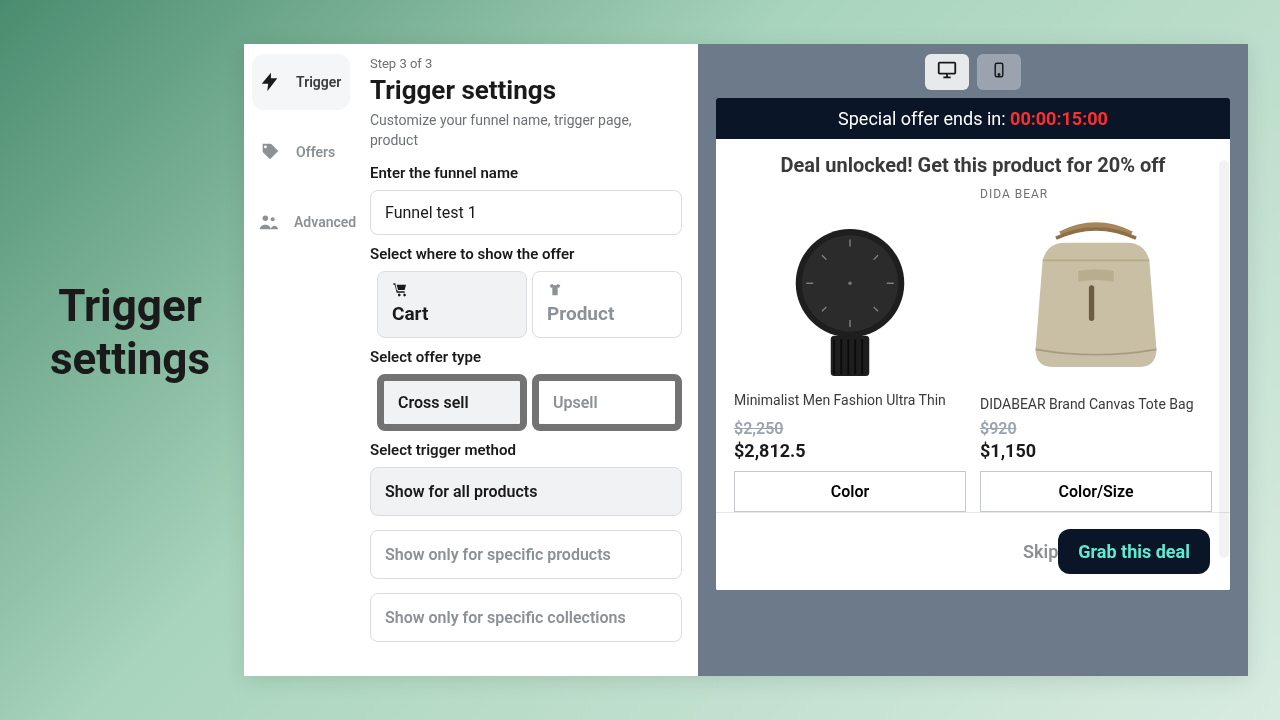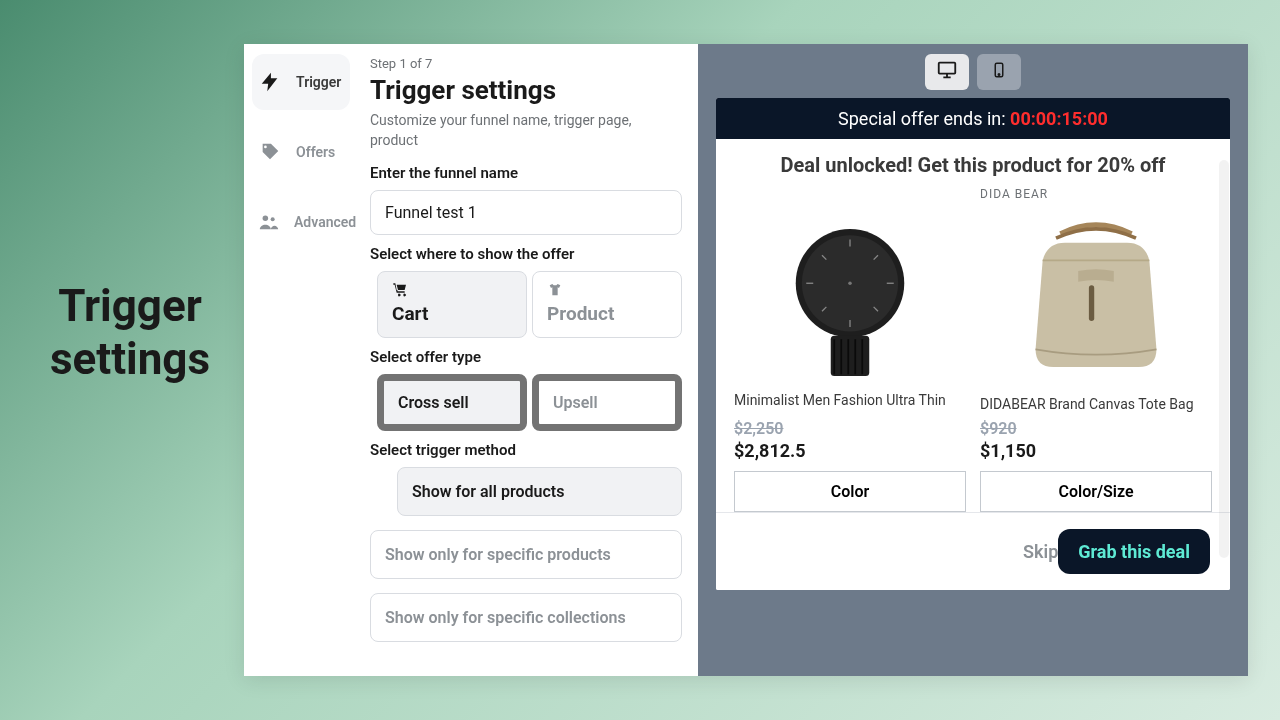--- a/index.html
+++ b/index.html
@@ -35,21 +35,21 @@
   .pair { display: flex; gap: 5px; margin-left: 7px; }
   .opt { flex:1; border: 1px solid #d9dce1; border-radius: 8px; padding: 10px 14px 12px; cursor:pointer; text-align:left; }
   .opt.selected { background: #f1f2f4; }
   .opt .mini-icn { height: 16px; margin-bottom: 4px; }
   .opt .cap { font-size: 19px; font-weight: 700; color: #1a1a1a; }
   .opt:not(.selected) .cap { color: #8c9196; }
   .chip { flex:1; border:7px solid #737373; border-radius:8px; padding: 12px 14px; font-size:16px; font-weight:600; cursor:pointer; text-align:left; }
   .chip.selected { background: #f1f2f4; color:#1a1a1a; }
   .chip:not(.selected){ color:#8c9196; }
   .method { border:1px solid #d9dce1; border-radius:8px; padding: 14px; font-size: 16px; font-weight:600; margin-bottom: 14px; cursor:pointer; }
-  .method.selected { background:#f1f2f4; color:#1a1a1a;margin-left:27px; }
+  .method.selected { background:#f1f2f4; color:#1a1a1a; }
   .method:not(.selected){ color:#8c9196; }
   
   .preview { flex:1; background: #6d7a8a; padding: 10px 18px 0; position:relative; overflow:hidden; }
   .device-switch { display:flex; justify-content:center; gap:8px; margin-bottom:8px; }
   .dev-btn { width:44px; height:36px; border-radius:6px; display:flex; align-items:center; justify-content:center; cursor:pointer; }
   .dev-btn.active { background:#e8e9eb; }
   .dev-btn.inactive { background:#9aa3af; }
   .mock { background:#fff; border-radius:2px; height: 492px; display:flex; flex-direction:column; overflow:hidden; }
   .banner { background:#0a1628; color:#fff; text-align:center; padding: 10px; font-size:18px; }
   .banner .timer { color:#ff2d2d; font-weight:700; }
@@ -98,21 +98,21 @@
             <circle cx="8" cy="8" r="3"></circle>
             <circle cx="16" cy="9" r="2.2"></circle>
             <path d="M2 20c0-3 3-5 6-5s6 2 6 5H2zM14 20c0-2 2-4 4-4s4 2 4 4h-8z"></path>
           </svg>
       </span>
       <span class="lbl">Advanced</span>
     </div>
   </div>
 
   <div class="settings">
-    <div class="step">Step 1 of 7</div>
+    <div class="step">Step 3 of 3</div>
     <h1 class="title">Trigger settings</h1>
     <div class="subtitle">Customize your funnel name, trigger page, product</div>
 
     <div class="field-label">Enter the funnel name</div>
     <input class="text-input" value="Funnel test 1" style="">
 
     <div class="field-label">Select where to show the offer</div>
     <div class="pair">
       <div class="opt selected">
         <div class="mini-icn">

